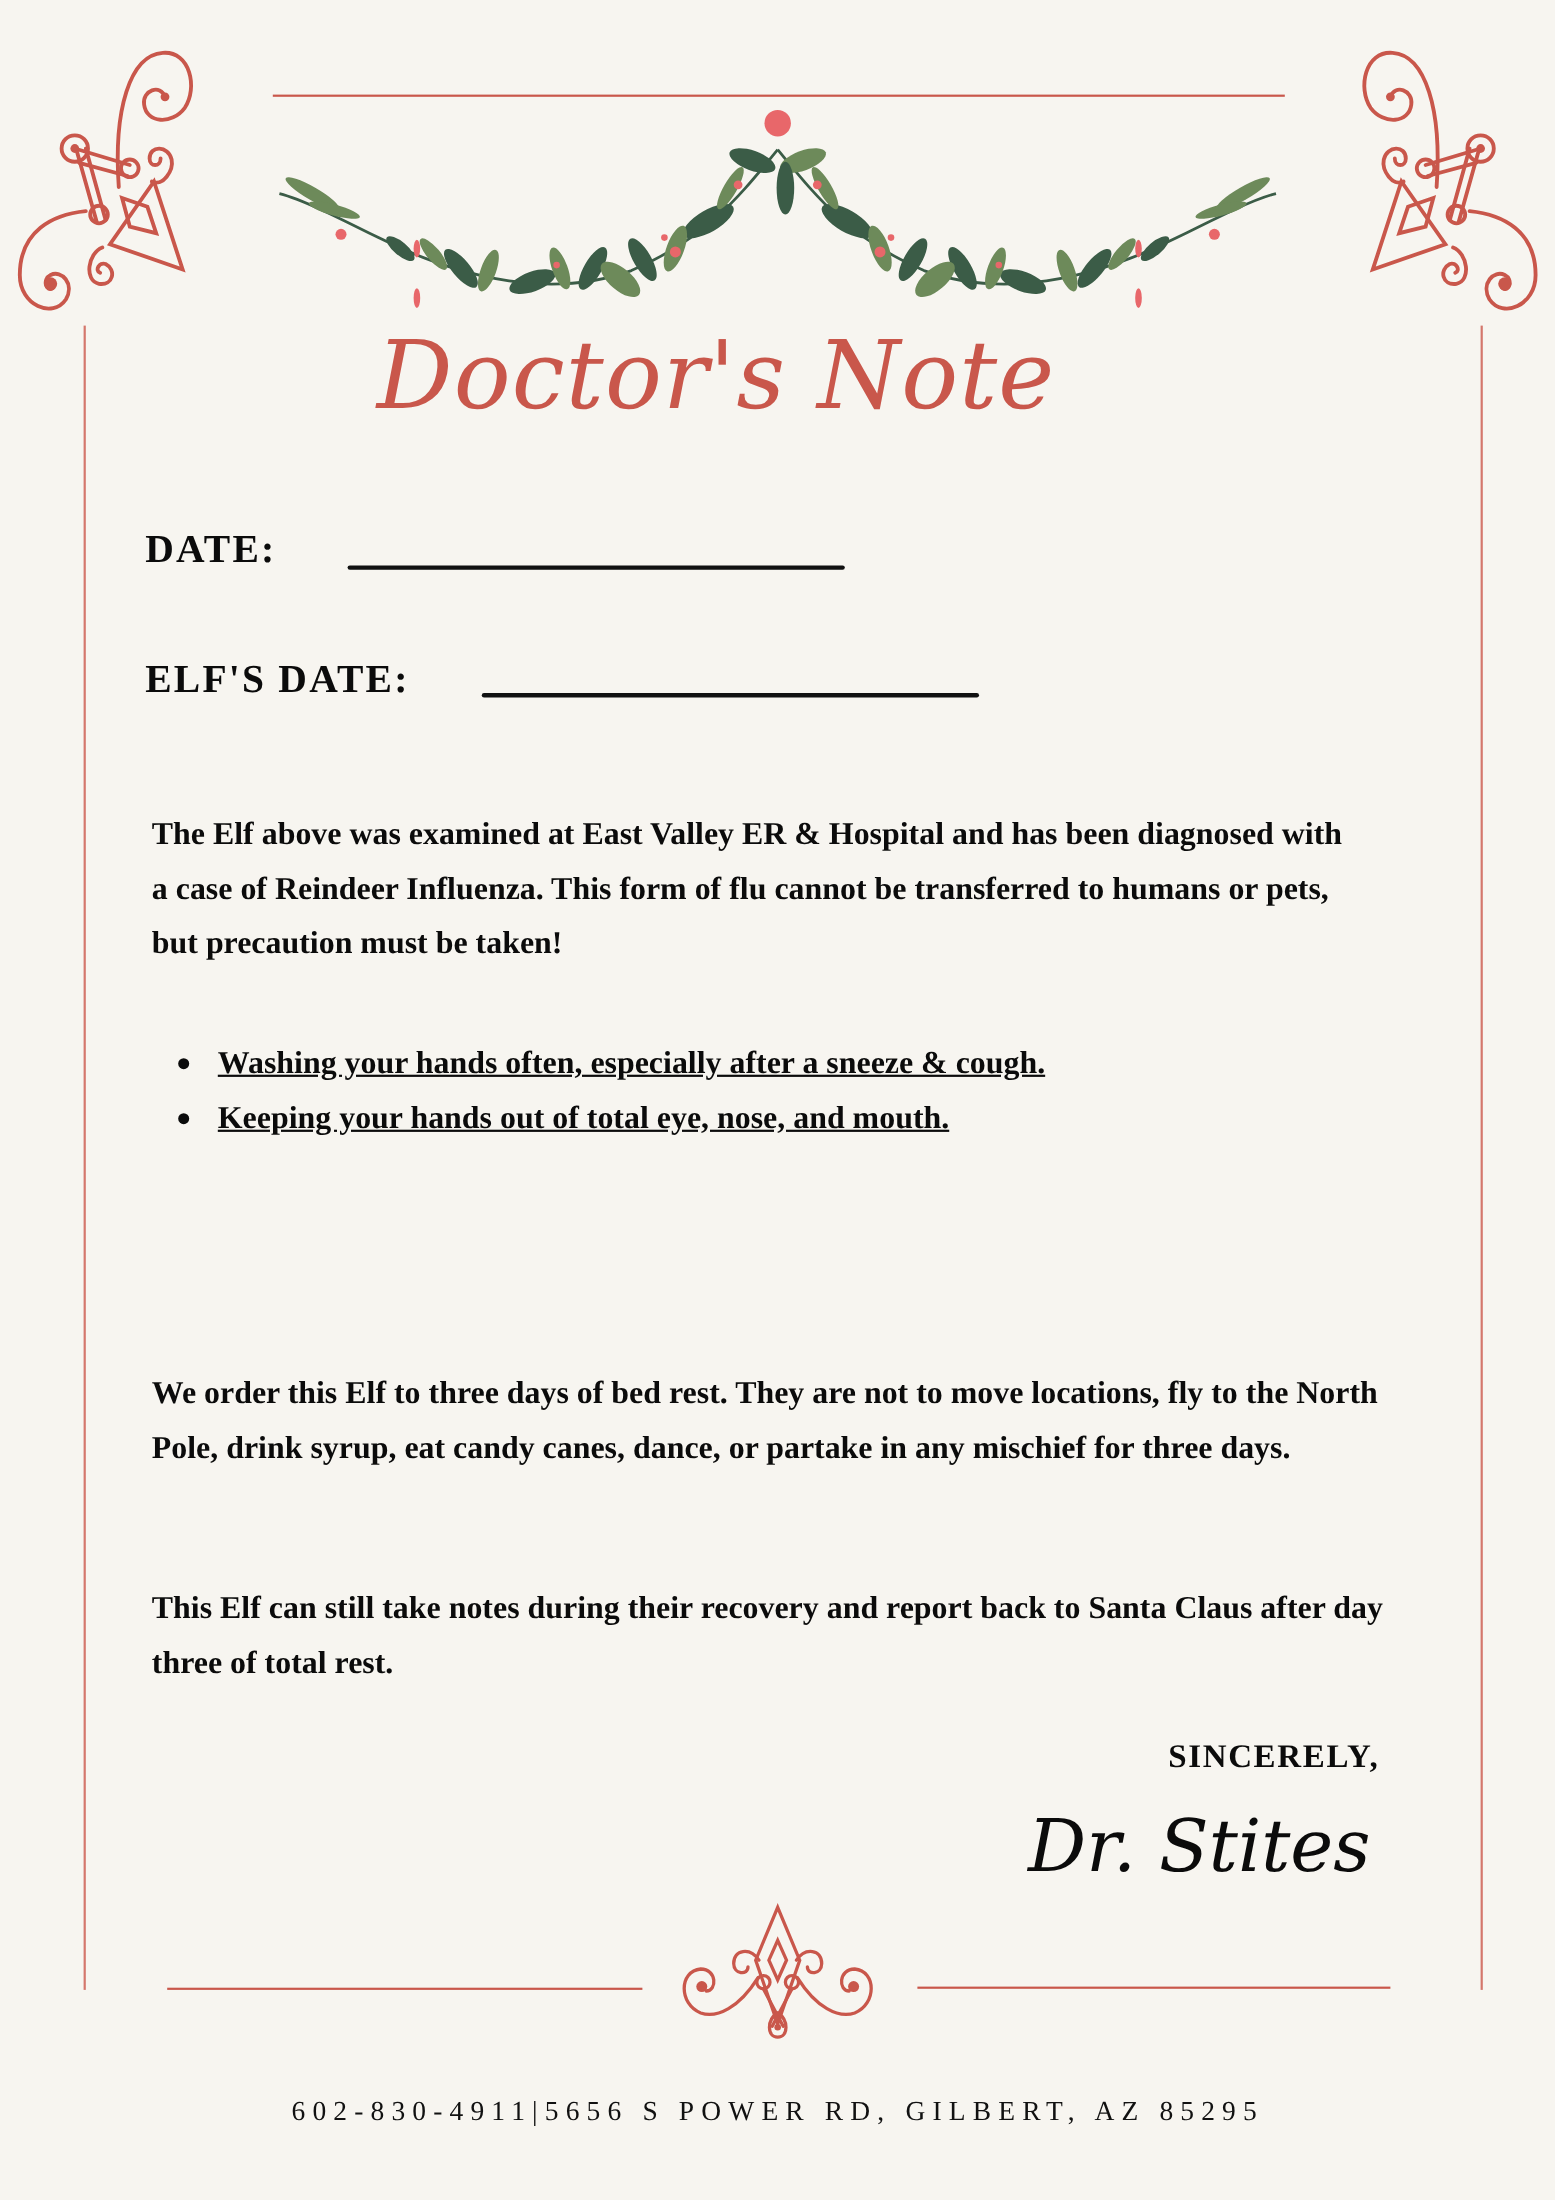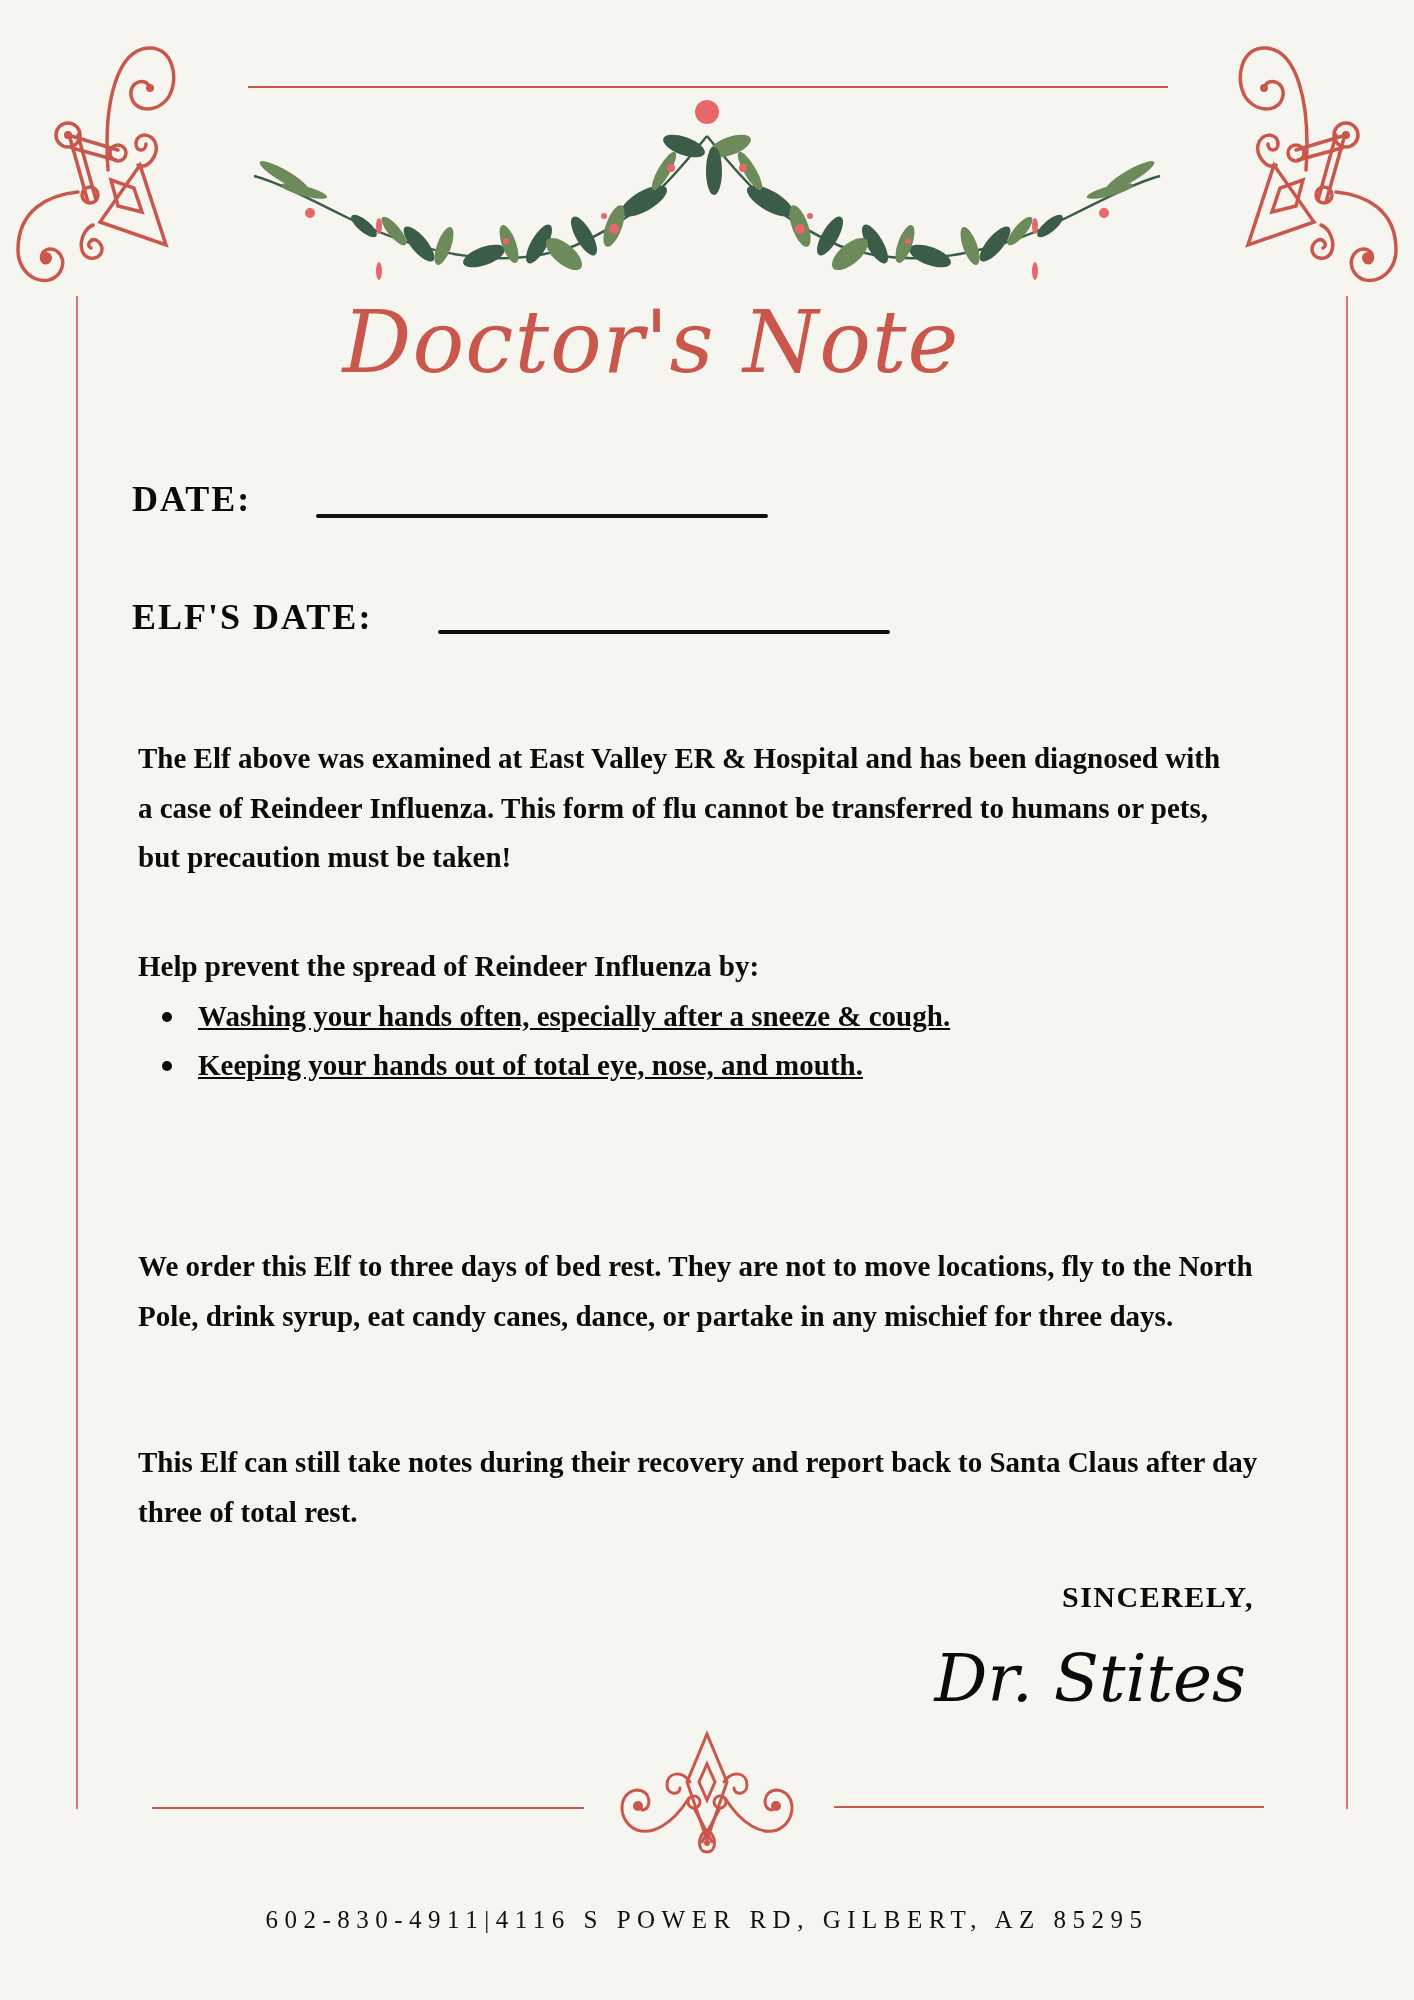--- a/index.html
+++ b/index.html
@@ -172,21 +172,20 @@
 <div class="field-line" style="left:316px; top:514px; width:452px;"></div>
 
 <div class="field-label" style="left:132px; top:596px;">ELF'S DATE:</div>
 <div class="field-line" style="left:438px; top:630px; width:452px;"></div>
 
 <div class="para" style="top:734px; width:1090px;">
   <p>The Elf above was examined at East Valley ER &amp; Hospital and has been diagnosed with a case of Reindeer Influenza. This form of flu cannot be transferred to humans or pets, but precaution must be taken!</p>
 </div>
 
 <div class="para" style="top:942px;">
-  <p>Help prevent the spread of Reindeer Influenza by:</p>
   <ul class="bullets">
     <li>Washing your hands often, especially after a sneeze &amp; cough.</li>
     <li>Keeping your hands out of total eye, nose, and mouth.</li>
   </ul>
 </div>
 
 <div class="para" style="top:1242px; width:1140px;">
   <p>We order this Elf to three days of bed rest. They are not to move locations, fly to the North Pole, drink syrup, eat candy canes, dance, or partake in any mischief for three days.</p>
 </div>
 
@@ -209,13 +208,13 @@
     <circle cx="95" cy="113" r="3" fill="#c9574b" stroke="none"></circle>
     <path d="M77 68 C 60 95, 40 105, 25 100 C 5 92, 5 62, 25 60 C 40 60, 40 80, 30 80"></path>
     <circle cx="26" cy="76" r="5" fill="#c9574b" stroke="none"></circle>
     <path d="M113 68 C 130 95, 150 105, 165 100 C 185 92, 185 62, 165 60 C 150 60, 150 80, 160 80"></path>
     <circle cx="164" cy="76" r="5" fill="#c9574b" stroke="none"></circle>
     <path d="M78 52 C 70 40, 55 42, 55 55 C 55 65, 68 66, 68 58"></path>
     <path d="M112 52 C 120 40, 135 42, 135 55 C 135 65, 122 66, 122 58"></path>
   </svg>
 </div>
 
-<div class="footer">602-830-4911|4116 S POWER RD, GILBERT, AZ 85295</div>
+<div class="footer">602-830-4911|5656 S POWER RD, GILBERT, AZ 85295</div>
 
 </body></html>

